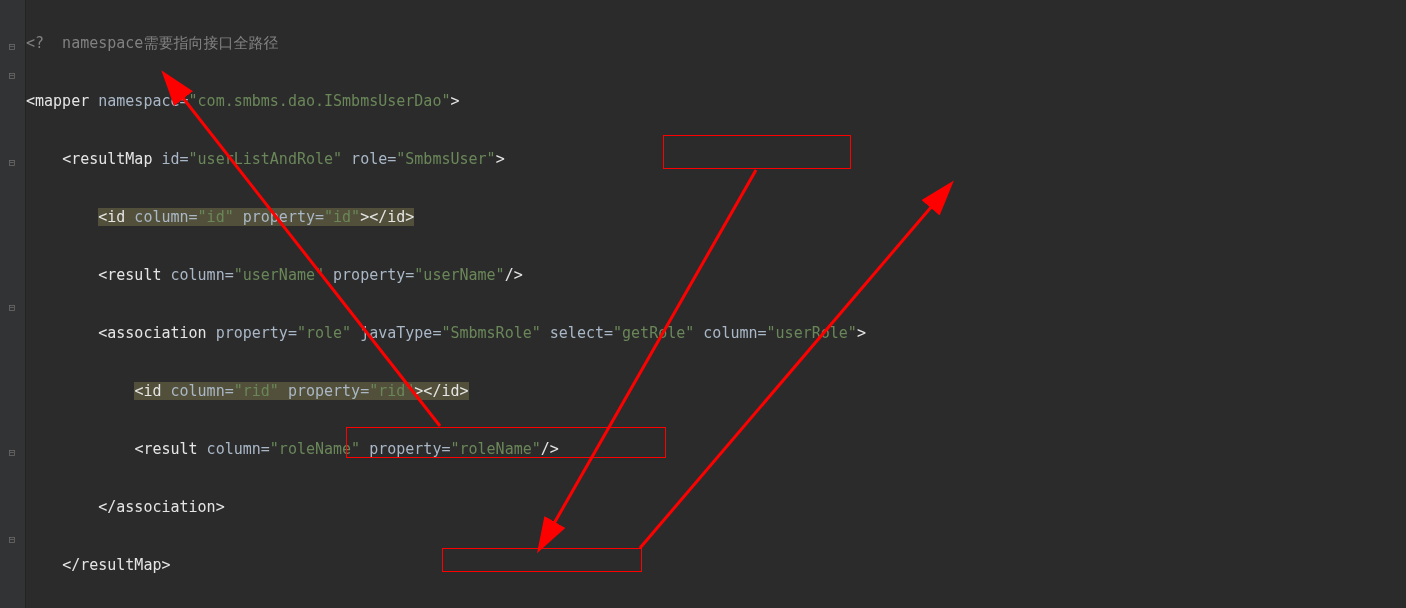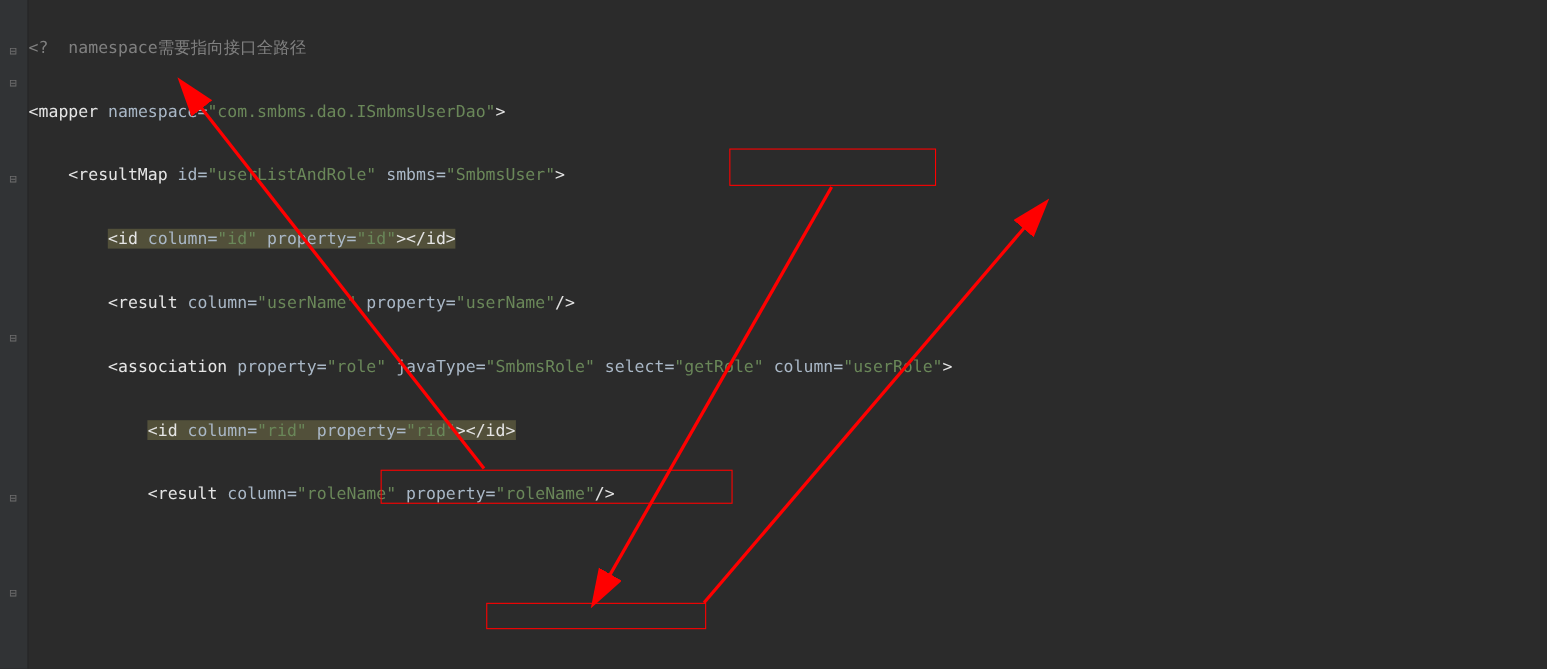--- a/index.html
+++ b/index.html
@@ -65,26 +65,28 @@
   <span class="gutter-mark" style="top:61px;">⊟</span>
   <span class="gutter-mark" style="top:148px;">⊟</span>
   <span class="gutter-mark" style="top:293px;">⊟</span>
   <span class="gutter-mark" style="top:438px;">⊟</span>
   <span class="gutter-mark" style="top:525px;">⊟</span>
 </div>
 
 <div class="code">
 <span class="line"><span class="comment">&lt;?  namespace需要指向接口全路径</span></span>
 <span class="line"><span class="tag">&lt;mapper</span><span class="attr-name"> namespace=</span><span class="attr-val">"com.smbms.dao.ISmbmsUserDao"</span><span class="tag">&gt;</span></span>
-<span class="line"><span>    </span><span class="tag">&lt;resultMap</span><span class="attr-name"> id=</span><span class="attr-val">"userListAndRole"</span><span class="attr-name"> smbms=</span><span class="attr-val">"SmbmsUser"</span><span class="tag">&gt;</span></span>
+<span class="line"><span>    </span><span class="tag">&lt;resultMap</span><span class="attr-name"> id=</span><span class="attr-val">"userListAndRole"</span><span class="attr-name"> role=</span><span class="attr-val">"SmbmsUser"</span><span class="tag">&gt;</span></span>
 <span class="line"><span>        </span><span class="hl-warn"><span class="tag">&lt;id</span><span class="attr-name"> column=</span><span class="attr-val">"id"</span><span class="attr-name"> property=</span><span class="attr-val">"id"</span><span class="tag">&gt;&lt;/id&gt;</span></span></span>
 <span class="line"><span>        </span><span class="tag">&lt;result</span><span class="attr-name"> column=</span><span class="attr-val">"userName"</span><span class="attr-name"> property=</span><span class="attr-val">"userName"</span><span class="tag">/&gt;</span></span>
 <span class="line"><span>        </span><span class="tag">&lt;association</span><span class="attr-name"> property=</span><span class="attr-val">"role"</span><span class="attr-name"> javaType=</span><span class="attr-val">"SmbmsRole"</span><span class="attr-name"> select=</span><span class="attr-val">"getRole"</span><span class="attr-name"> column=</span><span class="attr-val">"userRole"</span><span class="tag">&gt;</span></span>
 <span class="line"><span>            </span><span class="hl-warn"><span class="tag">&lt;id</span><span class="attr-name"> column=</span><span class="attr-val">"rid"</span><span class="attr-name"> property=</span><span class="attr-val">"rid"</span><span class="tag">&gt;&lt;/id&gt;</span></span></span>
 <span class="line"><span>            </span><span class="tag">&lt;result</span><span class="attr-name"> column=</span><span class="attr-val">"roleName"</span><span class="attr-name"> property=</span><span class="attr-val">"roleName"</span><span class="tag">/&gt;</span></span>
+<span class="line"><span>        </span><span class="tag">&lt;/association&gt;</span></span>
+<span class="line"><span>    </span><span class="tag">&lt;/resultMap&gt;</span></span>
 
 
 
 <span class="line"></span>
 <span class="line"></span>
 
 
 
 
 

